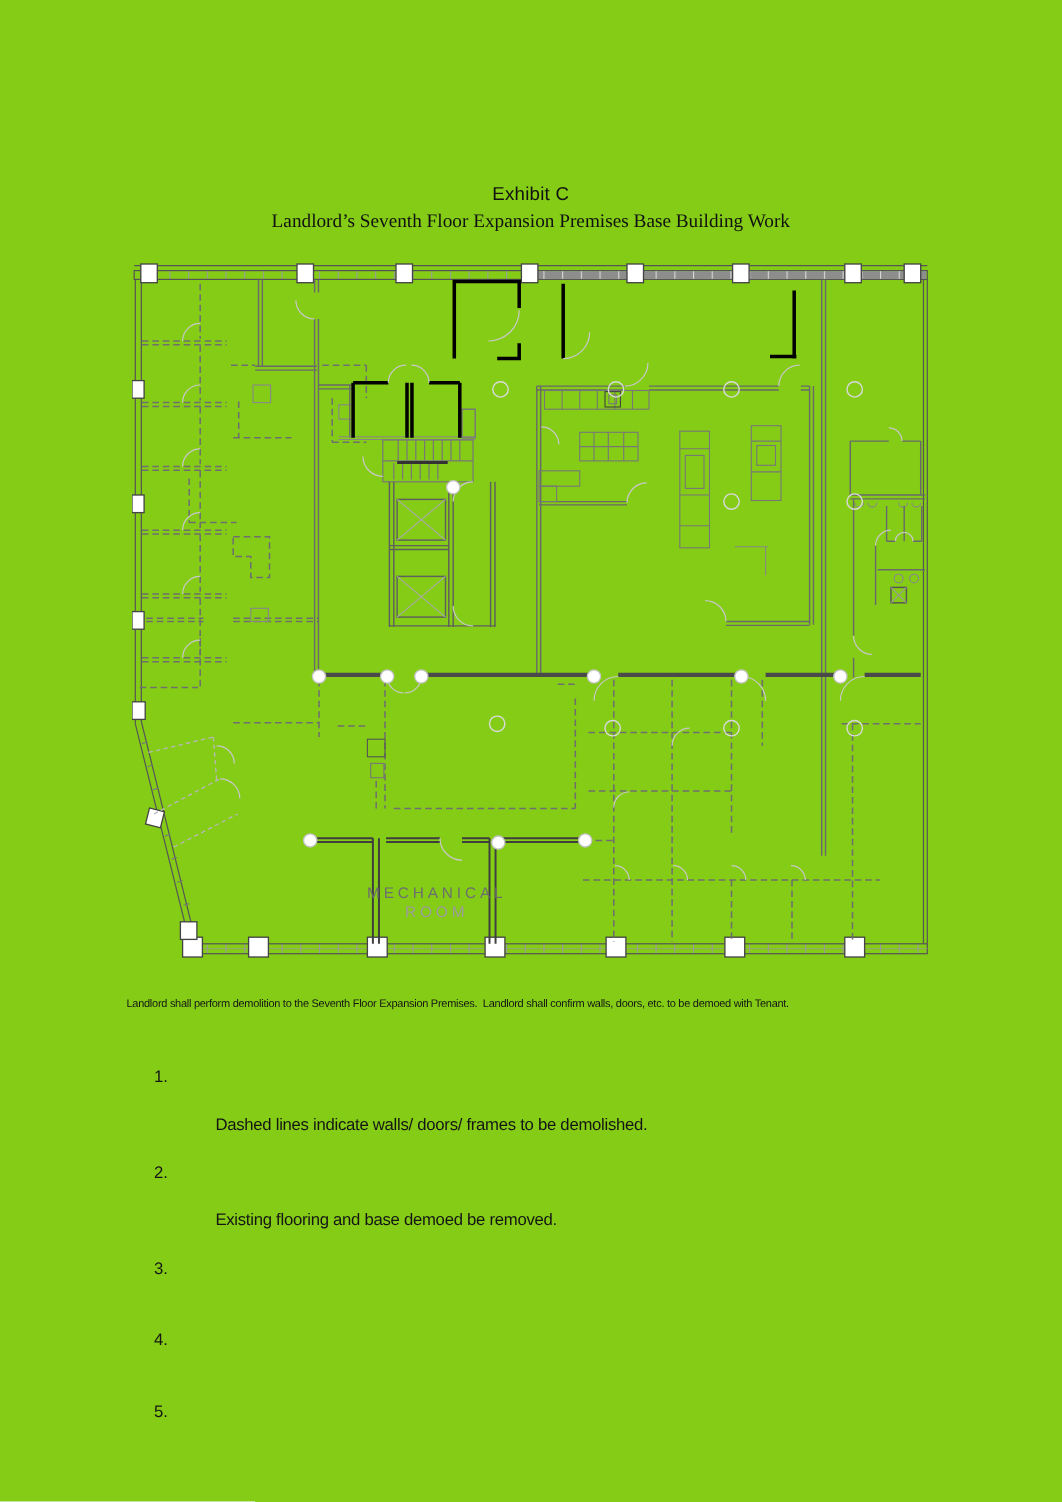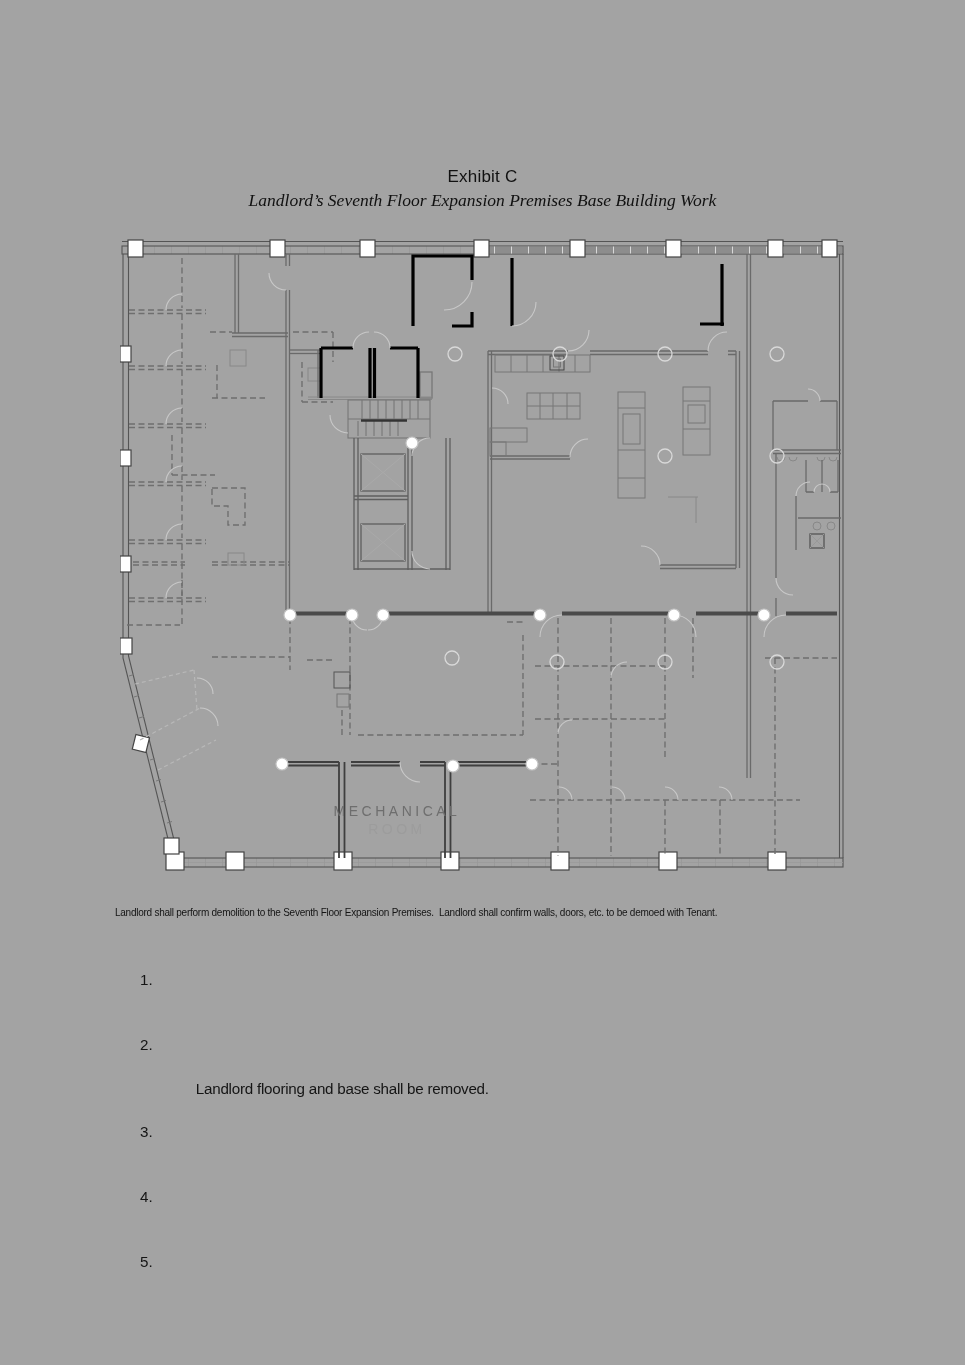--- a/index.html
+++ b/index.html
@@ -1,28 +1,28 @@
 <!DOCTYPE html>
 <html><head>
 <meta charset="utf-8">
 <style>
   * { box-sizing: border-box; margin: 0; padding: 0; }
   html,body { background:#fff; }
   body {
     width: 965px; height: 1365px; position: relative;
     font-family: "Liberation Sans", sans-serif; color: #161616;
   }
-  .page { position:absolute; inset:0; background:#a3a3a3; overflow:hidden; }
+  .page { position:absolute; inset:0; background:#84cc16; overflow:hidden; }
   .title {
     position:absolute; top:167px; left:0; width:965px; text-align:center;
     font-size:17px; letter-spacing:0.2px; color:#111;
   }
   .subtitle {
     position:absolute; top:190px; left:0; width:965px; text-align:center;
-    font-family:"Liberation Serif", serif; font-size:17.5px; color:#111;font-style:italic;
+    font-family:"Liberation Serif", serif; font-size:17.5px; color:#111;
   }
   .plan { position:absolute; left:120px; top:238px; width:725px; height:640px; }
   .para {
     position:absolute; left:115px; top:902px; width:748px;
     font-size:10px; line-height:22.5px; letter-spacing:-0.25px;
     white-space:pre-wrap; color:#151515;
   }
   .demo-list { position:absolute; left:0; top:969px; width:965px; }
   .demo-item { position:relative; padding-left:172px; padding-right:108px;
     font-size:15.2px; line-height:21.7px; letter-spacing:-0.25px; white-space:pre-wrap; color:#151515; }
@@ -345,24 +345,25 @@
       <text x="277" y="578" font-size="14" letter-spacing="3.5" fill="#6e6e6e">MECHANICAL</text>
       <text x="277" y="596" font-size="14" letter-spacing="3.5" fill="#9c9c9c">ROOM</text>
     </g>
   </svg>
 
   <div class="para">Landlord shall perform demolition to the Seventh Floor Expansion Premises.  Landlord shall confirm walls, doors, etc. to be demoed with Tenant.</div>
 
   <div class="demo-list">
     <div class="demo-item">
       <span class="demo-num">1.</span>
+      <span>Dashed lines indicate walls/ doors/ frames to be demolished.</span>
     </div>
     <div class="demo-item">
       <span class="demo-num">2.</span>
-      <span>Landlord flooring and base shall be removed.</span>
+      <span>Existing flooring and base demoed be removed.</span>
     </div>
     <div class="demo-item">
       <span class="demo-num">3.</span>
     </div>
     <div class="demo-item">
       <span class="demo-num">4.</span>
     </div>
     <div class="demo-item">
       <span class="demo-num">5.</span>
       

